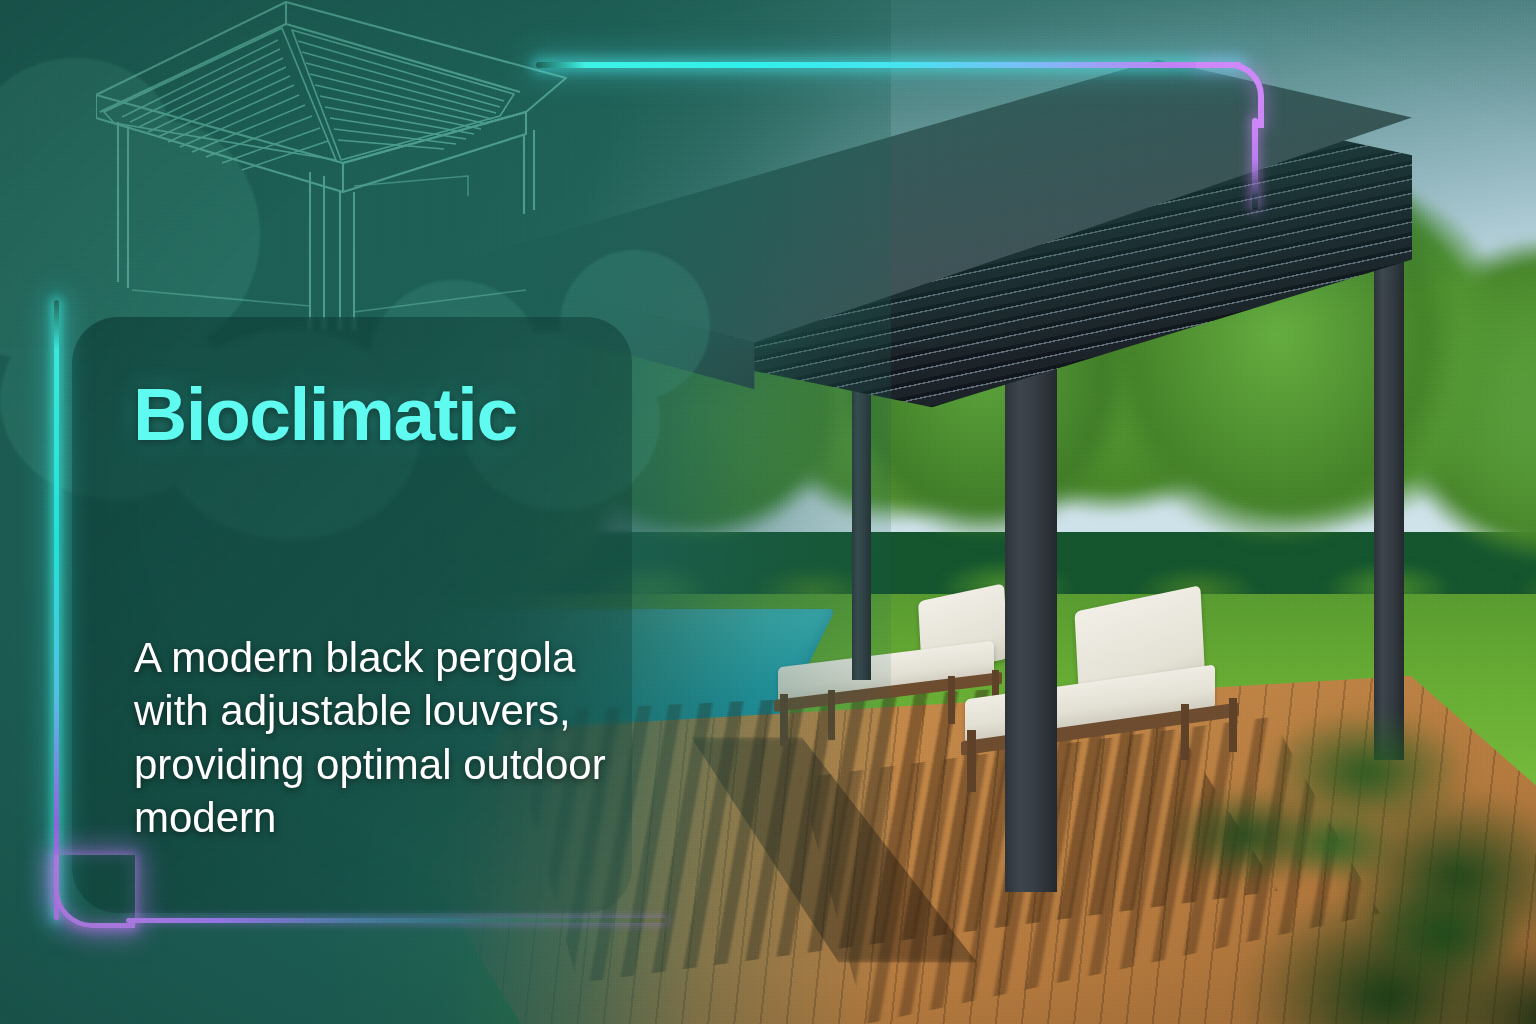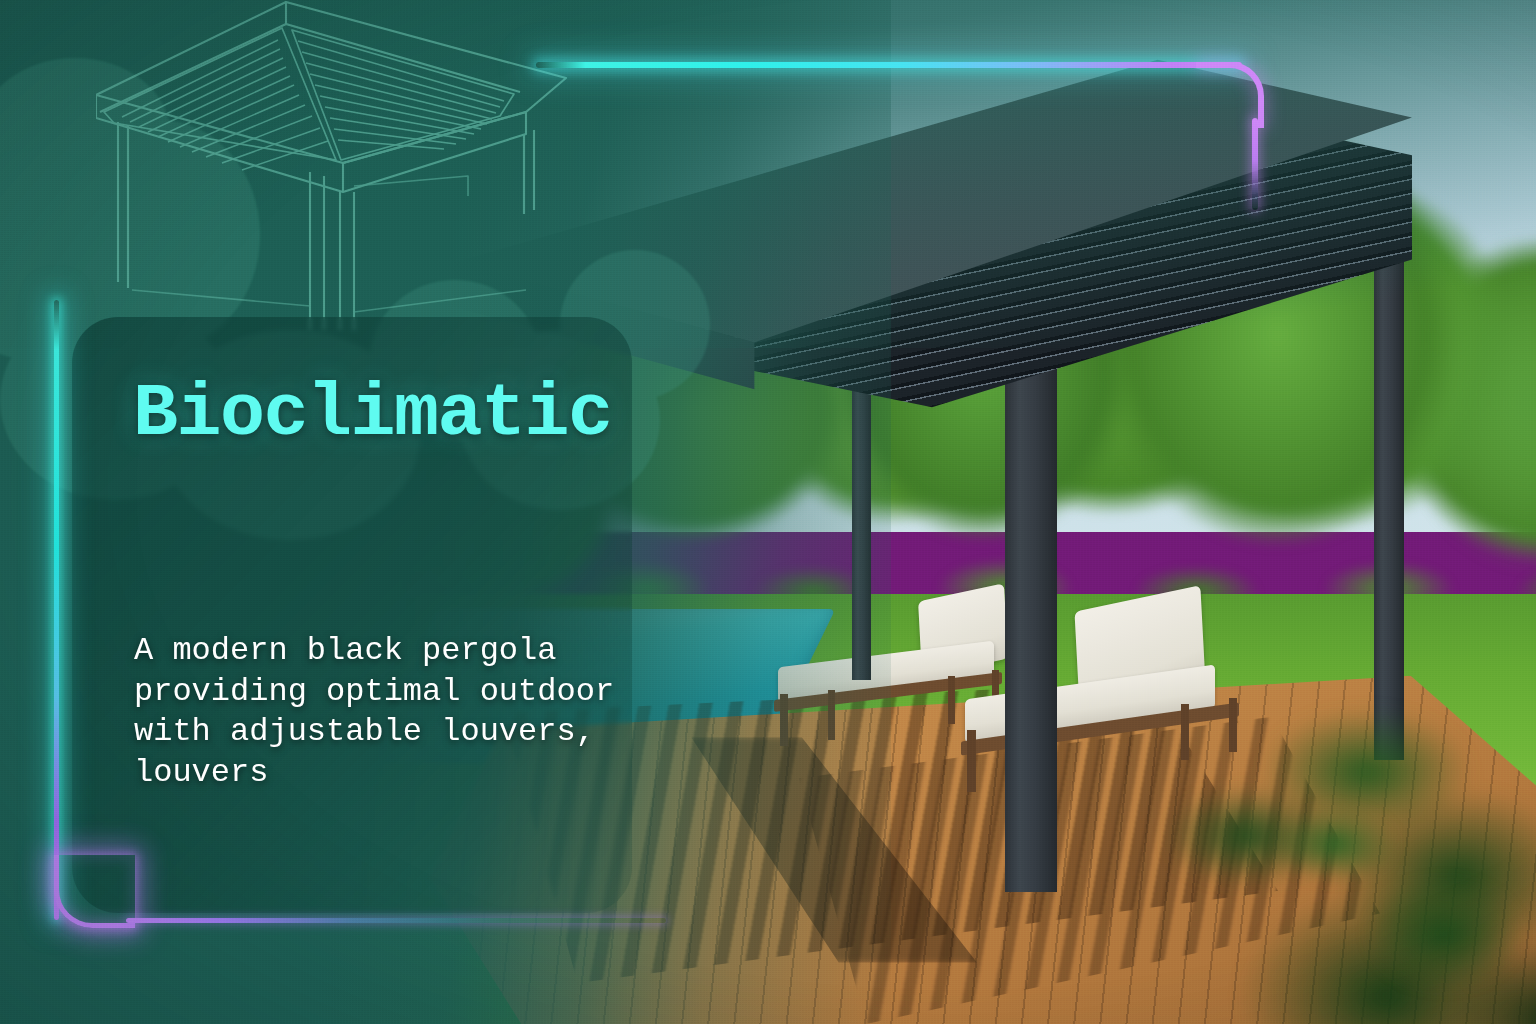--- a/index.html
+++ b/index.html
@@ -1,19 +1,19 @@
 <!DOCTYPE html>
 <html><head>
 <meta charset="utf-8">
 <style>
   html,body{margin:0;padding:0;background:#0b1a18;}
   #stage{
     position:relative;width:1536px;height:1024px;overflow:hidden;
-    font-family:Liberation Mono, monospace;
-    background:#701a75;
+    font-family:Liberation Sans, sans-serif;
+    background:#14532d;
   }
 
   
   .photo{position:absolute;inset:0;}
 
   
   .sky{
     position:absolute;left:0;top:0;width:100%;height:52%;
     background:linear-gradient(175deg,#9ec6d8 0%, #b4d2e0 40%, #c6dce6 70%, #cfe3ea 100%);
   }
@@ -271,21 +271,21 @@
   
   .title{
     position:absolute;left:133px;top:380px;width:560px;
     font-size:75px;line-height:.93;font-weight:700;letter-spacing:-1.5px;
     color:#5ffbf0;
     text-shadow:0 2px 10px rgba(0,0,0,.45), 0 0 26px rgba(70,240,230,.28);
   }
   .title span{display:block;}
   .subtitle{
     position:absolute;left:134px;top:631px;width:560px;
-    font-size:32px;line-height:1.27;font-weight:400;
+    font-size:42px;line-height:1.27;font-weight:400;
     color:#ffffff;
     text-shadow:0 2px 7px rgba(0,0,0,.55);
   }
   .subtitle span{display:block;}
 </style>
 </head>
 <body>
 
 <div id="stage">
 
@@ -417,18 +417,18 @@
 
   <div class="vignette"></div>
   <div class="grain"></div>
 
   <div class="title">
     <span>Bioclimatic</span>
   </div>
 
   <div class="subtitle">
     <span>A modern black pergola</span>
+    <span>with adjustable louvers,</span>
     <span>providing optimal outdoor</span>
-    <span>with adjustable louvers,</span>
-    <span>louvers</span>
+    <span>modern</span>
   </div>
 
 </div>
 
 </body></html>

